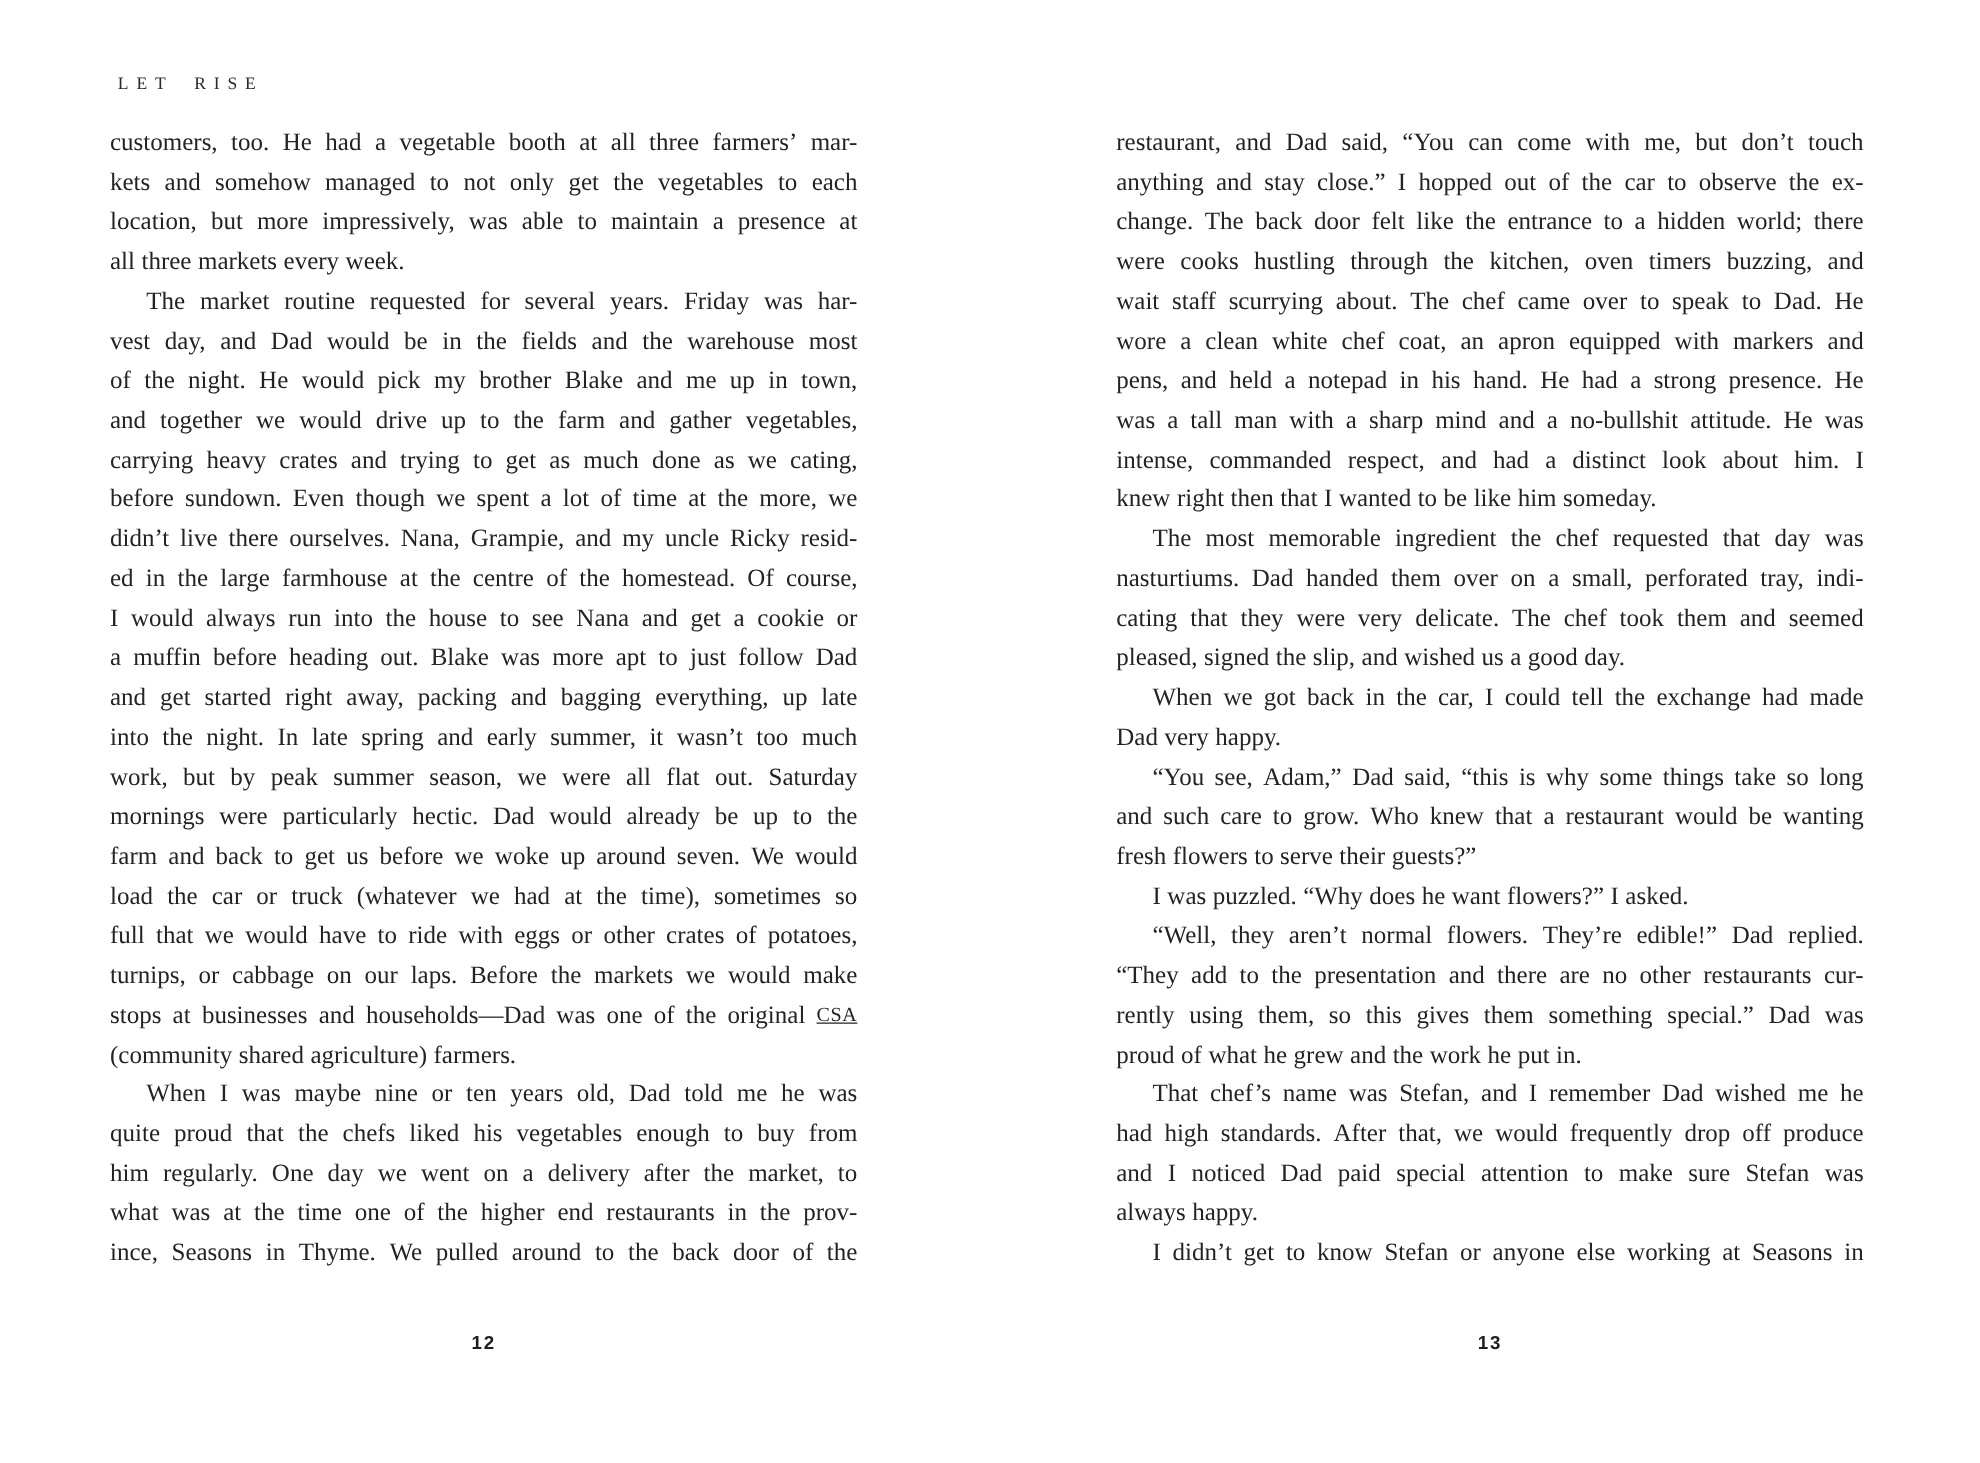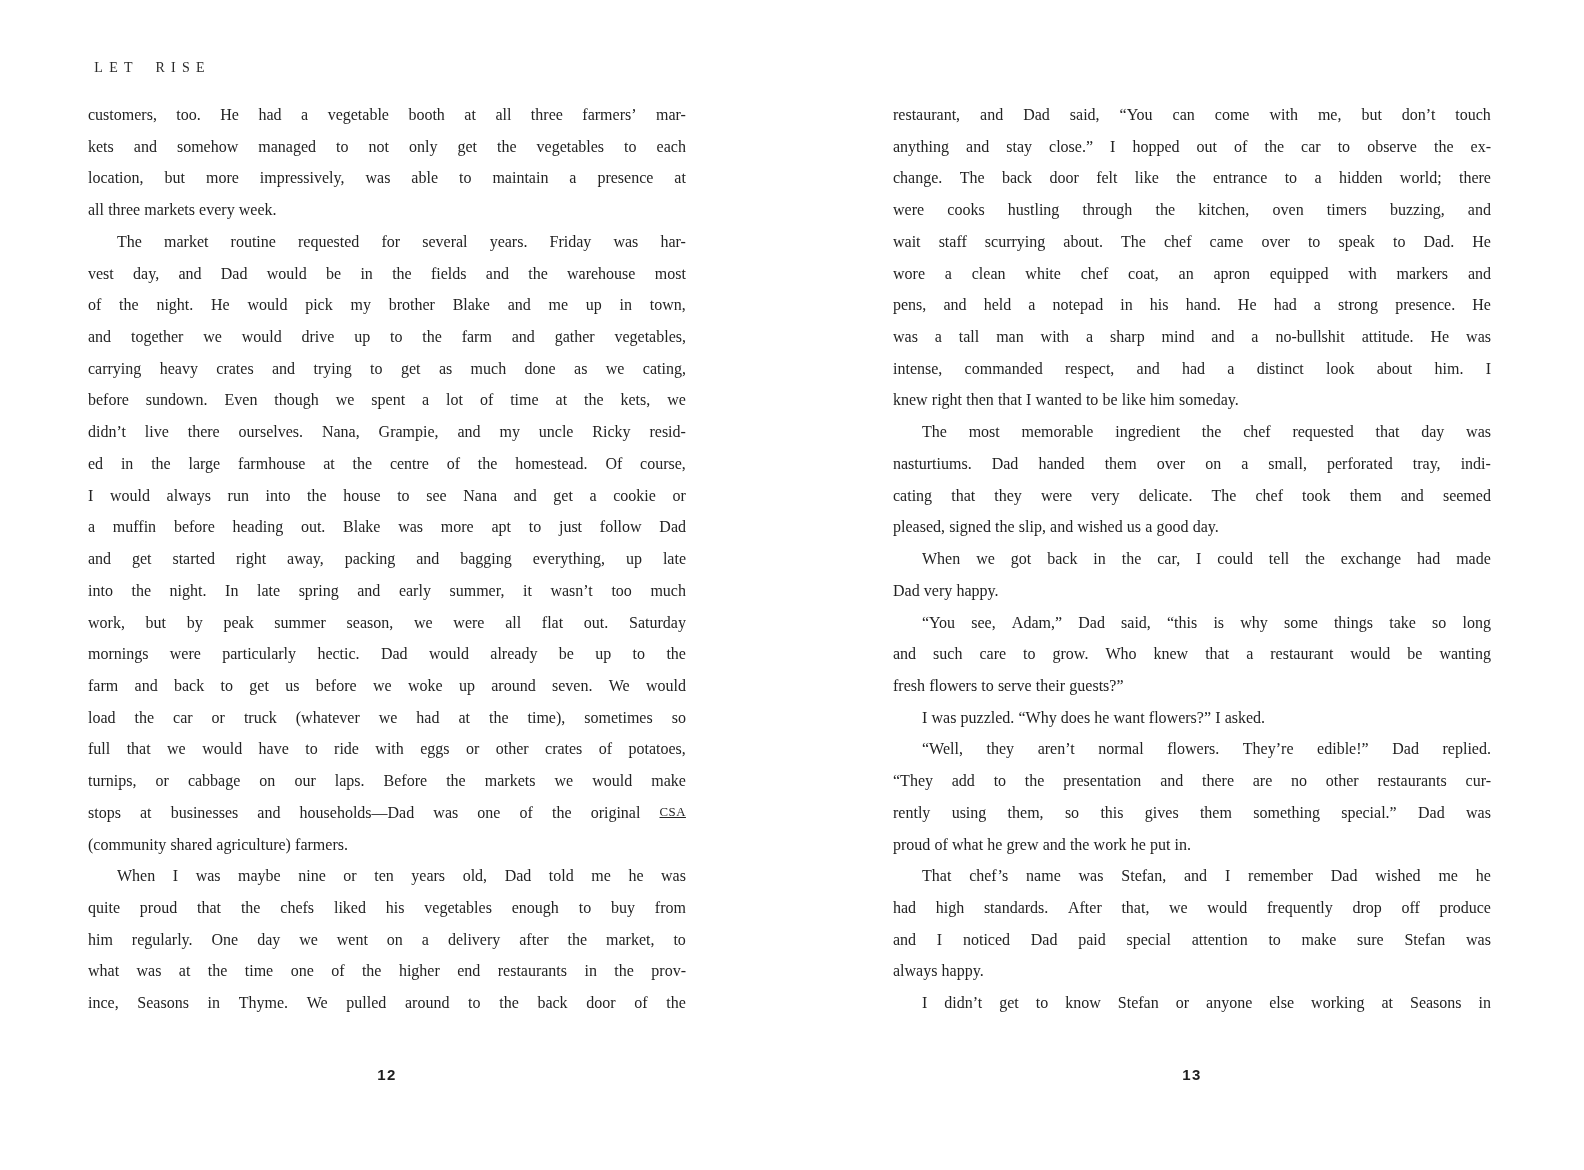--- a/index.html
+++ b/index.html
@@ -38,21 +38,21 @@
     text-indent: 0.45em; 
     white-space: nowrap;
     margin-top: 12px;
   }
 
   .textblock {
     position: absolute;
     top: 99px;
     left: 0;
     width: 100%;
-    font-size: 16px;
+    font-size: 20px;
     text-align: center;
   }
   .line {
     display: flex;
     justify-content: space-between;
     height: 31.72px;
     line-height: 31.72px;
     white-space: nowrap;
   }
   .line.end {
@@ -213,21 +213,21 @@
           <span>Even</span>
           <span>though</span>
           <span>we</span>
           <span>spent</span>
           <span>a</span>
           <span>lot</span>
           <span>of</span>
           <span>time</span>
           <span>at</span>
           <span>the</span>
-          <span>kets,</span>
+          <span>more,</span>
           <span>we</span>
         </div>
         <div class="line">
           <span>didn’t</span>
           <span>live</span>
           <span>there</span>
           <span>ourselves.</span>
           <span>Nana,</span>
           <span>Grampie,</span>
           <span>and</span>

